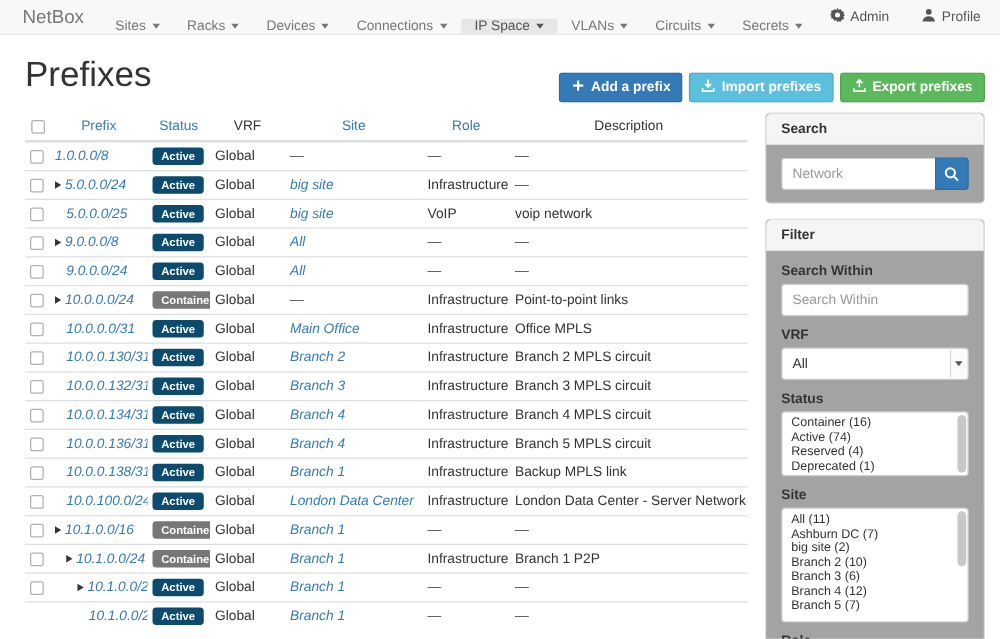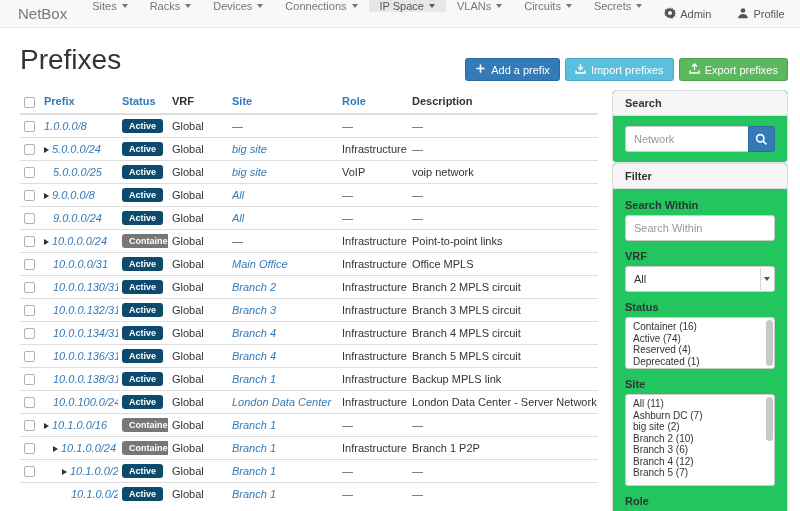--- a/index.html
+++ b/index.html
@@ -4,71 +4,71 @@
 <style>
   * { margin:0; padding:0; box-sizing:border-box; }
   html,body { width:800px; height:511px; overflow:hidden; background:#fff;
               font-family:"Liberation Sans", sans-serif; color:#333; }
 
   
   .navbar { height:28px; background:#f8f8f8; border-bottom:1px solid #e7e7e7;
             display:flex; align-items:stretch; font-size:11px; }
   .brand { display:flex; align-items:center; padding:0 14px 0 18px;
            font-size:15px; color:#777; cursor:pointer; }
-  .nav-items { display:flex; align-items:flex-start; }
+  .nav-items { display:flex; align-items:flex-end; }
   .nav-item { display:flex; align-items:center; gap:5px; padding:0 11px;
               color:#777; cursor:pointer; white-space:nowrap; }
   .nav-item.active { background:#e7e7e7; color:#555; }
   .caret { width:0; height:0; border-left:3px solid transparent;
            border-right:3px solid transparent; border-top:4px solid currentColor; }
   .nav-right { margin-left:auto; display:flex; align-items:center;
                padding-right:16px; gap:4px; }
   .nav-right .nav-item { color:#555; gap:4px; }
   .nav-icon { width:12px; height:12px; display:inline-block; }
 
   
   .content { position:relative; padding:8px 12px 0 20px; }
   .actions { position:absolute; top:30px; right:12px; display:flex; gap:5px; }
   .btn { display:flex; align-items:center; gap:5px; color:#fff; font-size:11px;
-         font-weight:normal; padding:4px 9px; border-radius:3px; border:1px solid rgba(0,0,0,.12);
+         font-weight:bold; padding:4px 9px; border-radius:3px; border:1px solid rgba(0,0,0,.12);
          cursor:pointer; white-space:nowrap; }
   .btn-primary { background:#337ab7; }
   .btn-info    { background:#5bc0de; }
   .btn-success { background:#5cb85c; }
   .btn svg { width:11px; height:11px; }
 
   .page-title { font-size:28px; font-weight:400; color:#333; margin:8px 0 14px 0; }
 
   .main-row { display:flex; align-items:flex-start; }
   .table-wrap { width:578px; }
 
   
   table { border-collapse:collapse; width:578px; font-size:11px; table-layout:fixed; }
   col.c-cb{width:20px} col.c-prefix{width:78px} col.c-status{width:50px}
   col.c-vrf{width:60px} col.c-site{width:110px} col.c-role{width:70px} col.c-desc{width:190px}
-  th { text-align:left; font-weight:bold; padding:5px 4px; border-bottom:2px solid #ddd;
+  th { text-align:center; font-weight:normal; padding:5px 4px; border-bottom:2px solid #ddd;
        white-space:nowrap; }
   th.sortable { color:#337ab7; cursor:pointer; }
   td { padding:4px 4px; border-top:1px solid #ddd; white-space:nowrap; overflow:hidden; }
   tr.row { height:22px; }
   a.lnk { color:#337ab7; text-decoration:none; cursor:pointer;font-style:italic; }
   .dash { color:#555; }
   .checkbox { display:inline-block; width:11px; height:11px; border:1px solid #b0b0b0;
               border-radius:2px; background:#fff; vertical-align:middle; cursor:pointer; }
   .badge { display:inline-block; color:#fff; font-size:9px; font-weight:bold;
            padding:2px 7px; border-radius:3px; }
   .badge-active { background:#0c4a6e; }
   .badge-container { background:#777; }
   .tri { display:inline-block; width:0; height:0; border-top:3px solid transparent;
          border-bottom:3px solid transparent; border-left:5px solid #333;
          margin-right:3px; vertical-align:middle; }
 
   
   .sidebar { width:178px; margin-left:14px; }
-  .panel { border:1px solid #ddd; border-radius:4px; background:#22c55e; }
+  .panel { border:1px solid #ddd; border-radius:4px; background:#a3a3a3; margin-bottom:12px; }
   .panel-head { background:#f5f5f5; border-bottom:1px solid #ddd;
                 border-radius:4px 4px 0 0; padding:6px 12px; font-size:11px; font-weight:bold; }
   .panel-body { padding:10px 12px; }
   .input-group { display:flex;border-radius:10px; }
   .txt { height:26px; width:100%; border:1px solid #ccc; border-radius:3px;
          font-size:11px; padding:0 8px; color:#333; outline:none;
          font-family:"Liberation Sans", sans-serif; }
   .txt::placeholder { color:#999; }
   .input-group .txt { border-radius:3px 0 0 3px; border-right:none; }
   .btn-search { width:34px; height:26px; background:#337ab7; border:1px solid #2e6da4;

